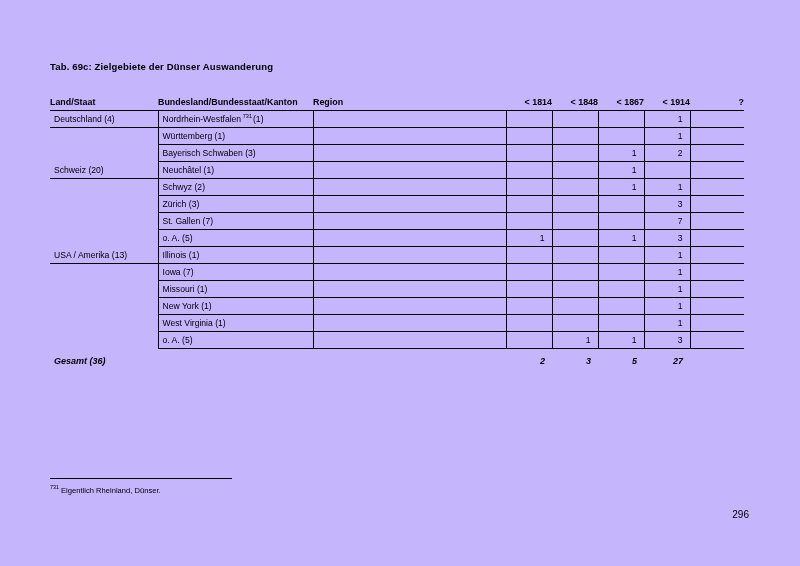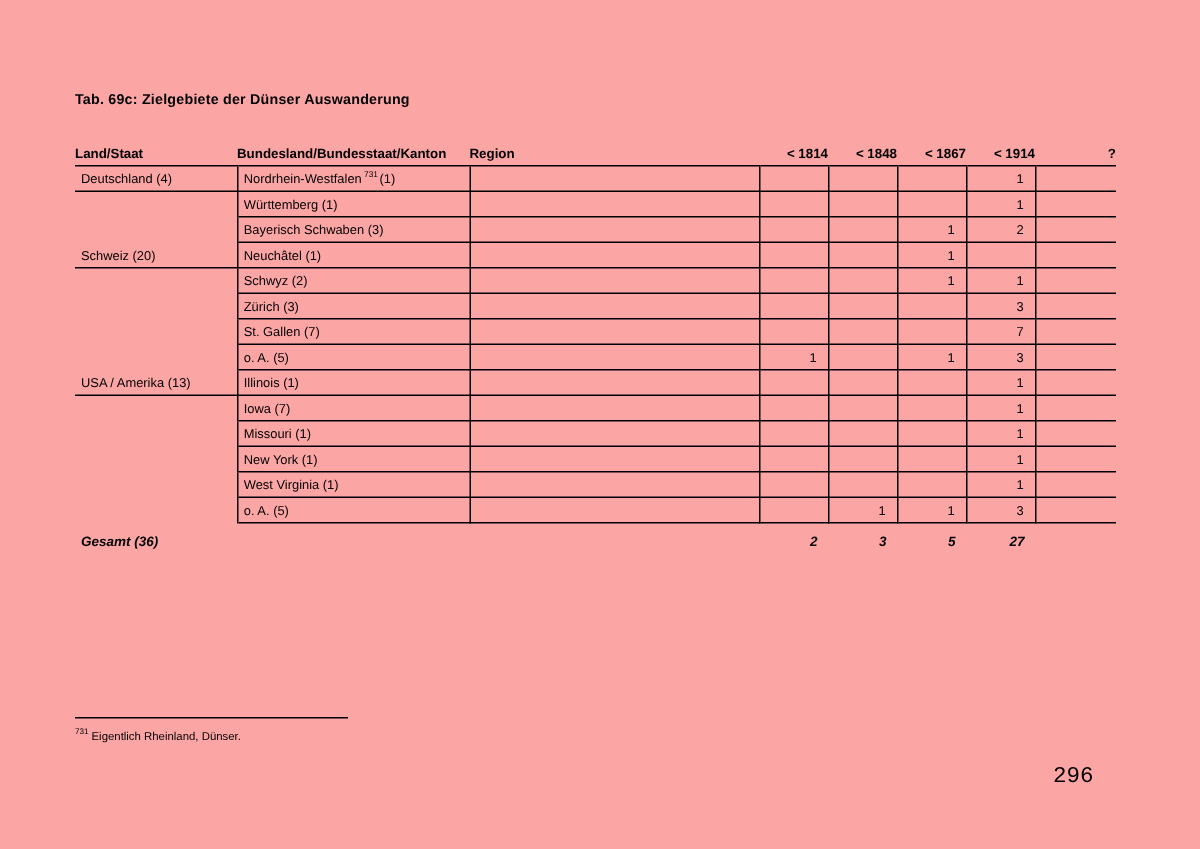--- a/index.html
+++ b/index.html
@@ -9,21 +9,21 @@
   }
   body {
     font-family: "Liberation Sans", sans-serif;
     color: #000000;
   }
 
   .page {
     position: relative;
     width: 800px;
     height: 566px;
-    background: #fca5a5;
+    background: #c4b5fd;
     overflow: hidden;
   }
 
   
   .table-title {
     position: absolute;
     left: 50px;
     top: 61px;
     font-size: 9.5px;
     font-weight: bold;
@@ -166,24 +166,23 @@
   .footnote sup {
     font-size: 5.4px;
     vertical-align: super;
     line-height: 0;
     padding-right: 2px;
   }
 
   
   .page-number {
     position: absolute;
-    right: 71px;
+    right: 51px;
     top: 509px;
-    font-size: 15px;
-    font-family: Liberation Mono, monospace;
+    font-size: 10px;
   }
 </style>
 </head>
 <body>
 
 <div class="page">
 
   <div class="table-title">Tab. 69c: Zielgebiete der Dünser Auswanderung</div>
 
   <div class="tbl-wrap">

